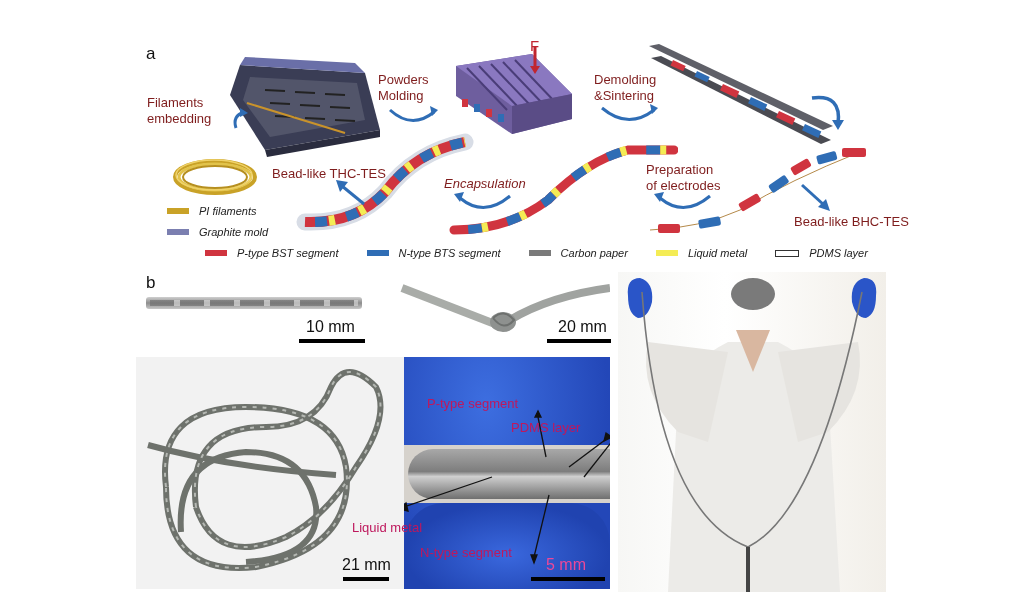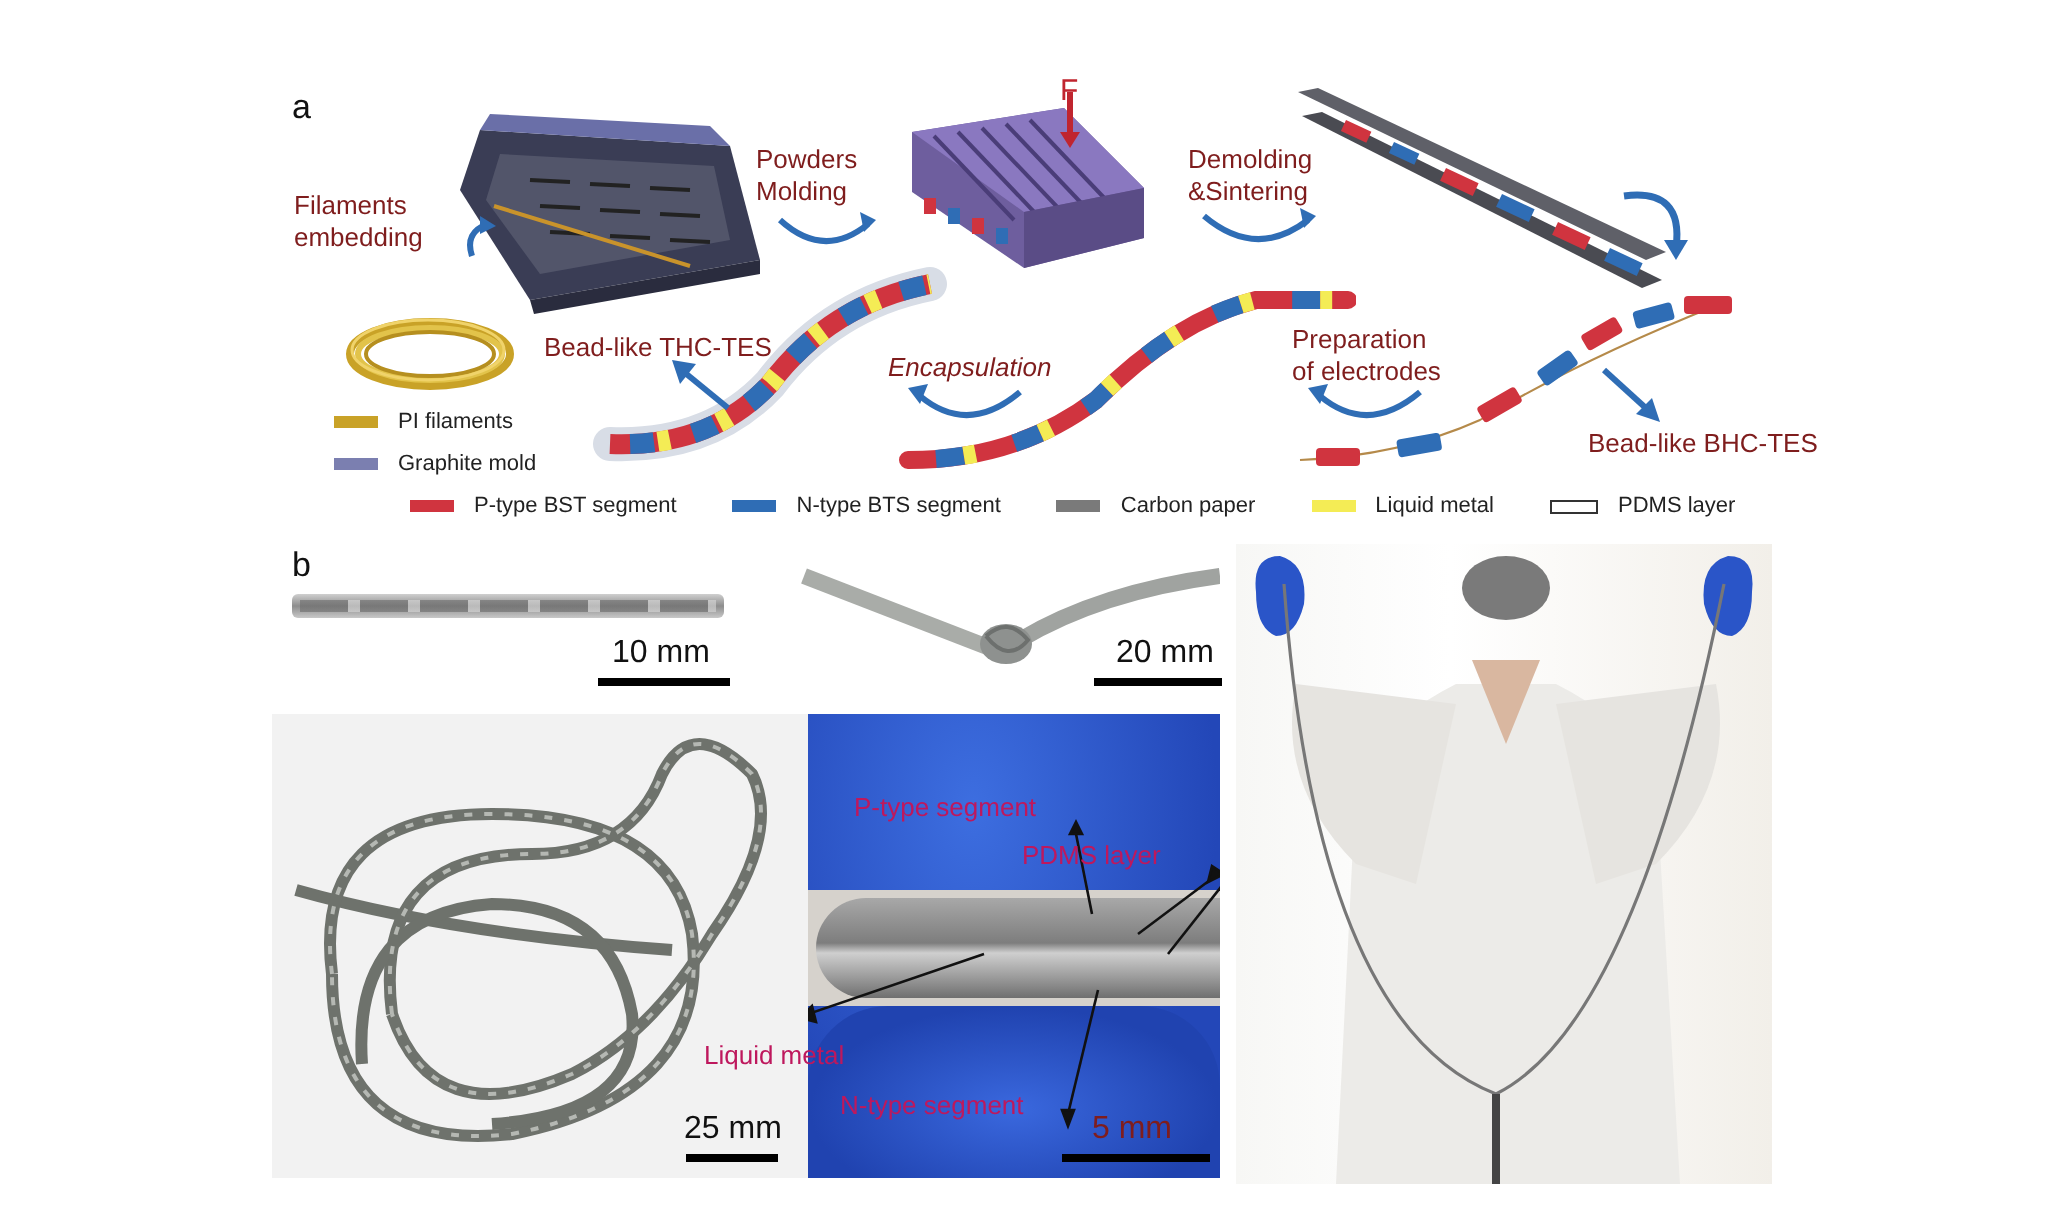--- a/index.html
+++ b/index.html
@@ -1,20 +1,20 @@
 <!DOCTYPE html>
 <html><head>
 <meta charset="utf-8">
 <style>
   html,body{margin:0;padding:0;background:#fff;}
   body{width:1024px;height:607px;position:relative;overflow:hidden;font-family:"Liberation Sans",sans-serif;color:#222;}
   .abs{position:absolute;}
   .panel-letter{font-size:17px;font-weight:normal;color:#111;}
   .step{font-size:13px;text-align:left;line-height:16px;color:#7f1d1d;}
-  .legend-item{display:flex;align-items:center;font-size:11px;color:#222;white-space:nowrap;}
+  .legend-item{display:flex;align-items:center;font-size:11px;color:#222;white-space:nowrap;font-style:italic;}
   .swatch{display:inline-block;width:22px;height:6px;margin-right:10px;}
   .scale-label{font-size:16px;color:#111;}
   .scale-bar{height:4px;background:#000;}
   .annot{font-size:13px;color:#be185d;white-space:nowrap;}
   .photo{position:absolute;overflow:hidden;}
 </style>
 </head>
 <body>
 
 <div class="abs panel-letter" style="left:146px;top:44px;">a</div>
@@ -203,21 +203,21 @@
       <path d="M30,130 Q20,50 110,50 Q200,50 210,110 Q220,190 120,210 Q30,220 30,130"></path>
       <path d="M60,150 Q50,70 130,70 Q180,70 195,30 Q210,0 240,30 Q255,60 220,110 Q190,160 150,180 Q80,210 60,150"></path>
       <path d="M45,175 Q40,100 110,95 Q170,95 180,150 Q185,200 110,205"></path>
     </g>
     <g fill="none" stroke="#b5b8b3" stroke-width="2" stroke-dasharray="4 6">
       <path d="M30,130 Q20,50 110,50 Q200,50 210,110 Q220,190 120,210 Q30,220 30,130"></path>
       <path d="M60,150 Q50,70 130,70 Q180,70 195,30 Q210,0 240,30 Q255,60 220,110 Q190,160 150,180 Q80,210 60,150"></path>
     </g>
   </svg>
 </div>
-<div class="abs scale-label" style="left:342px;top:556px;">25 mm</div>
+<div class="abs scale-label" style="left:342px;top:556px;">21 mm</div>
 <div class="abs scale-bar" style="left:343px;top:577px;width:46px;"></div>
 
 <div class="photo" style="left:404px;top:357px;width:206px;height:232px;background:radial-gradient(ellipse at 40% 20%,#3d6ee0,#2347b8 70%);">
   <div style="position:absolute;left:0;top:88px;width:206px;height:58px;background:#d6d2cc;"></div>
   <div style="position:absolute;left:4px;top:92px;width:202px;height:50px;background:linear-gradient(#a8a8a8,#7d7d7d 45%,#cfcfcf 55%,#6f6f6f);border-radius:25px 0 0 25px;"></div>
   <div style="position:absolute;left:0;top:146px;width:206px;height:86px;background:radial-gradient(ellipse at 50% 60%,#3a68de,#2043b0 70%);border-radius:40px 40px 0 0;"></div>
 </div>
 
 <svg class="abs" style="left:404px;top:357px;" width="206" height="232">
   <g stroke="#111" stroke-width="1.3" fill="#111">
@@ -229,21 +229,21 @@
     <line x1="88" y1="120" x2="0" y2="150"></line>
       <polygon points="2,146 -4,152 4,154"></polygon>
     <line x1="145" y1="138" x2="130" y2="200"></line>
       <polygon points="127,198 133,198 130,206"></polygon>
   </g>
 </svg>
 <div class="abs annot" style="left:427px;top:396px;">P-type segment</div>
 <div class="abs annot" style="left:511px;top:420px;">PDMS layer</div>
 <div class="abs annot" style="left:352px;top:520px;">Liquid metal</div>
 <div class="abs annot" style="left:420px;top:545px;">N-type segment</div>
-<div class="abs scale-label" style="left:546px;top:556px;color:#7f1d1d;">5 mm</div>
+<div class="abs scale-label" style="left:546px;top:556px;color:#ec4899;">5 mm</div>
 <div class="abs scale-bar" style="left:531px;top:577px;width:74px;"></div>
 
 <div class="photo" style="left:618px;top:272px;width:268px;height:320px;background:linear-gradient(90deg,#f7f7f5,#fff 40%,#f2efe9);">
   <svg width="268" height="320">
     <path d="M60,120 Q70,90 110,70 L160,70 Q200,90 210,120 L222,320 L50,320 Z" fill="#ecebe8"></path>
     <path d="M30,70 Q20,120 60,160 L90,170 L110,80 Z" fill="#e6e4e0"></path>
     <path d="M240,70 Q250,120 210,160 L180,170 L160,80 Z" fill="#e6e4e0"></path>
     <path d="M118,58 L152,58 L135,100 Z" fill="#d9b7a0"></path>
     <ellipse cx="135" cy="22" rx="22" ry="16" fill="#7a7a7a"></ellipse>
     <path d="M10,24 Q8,6 22,6 Q36,10 34,30 Q30,46 20,46 Q10,42 10,24" fill="#2a55c8"></path>

